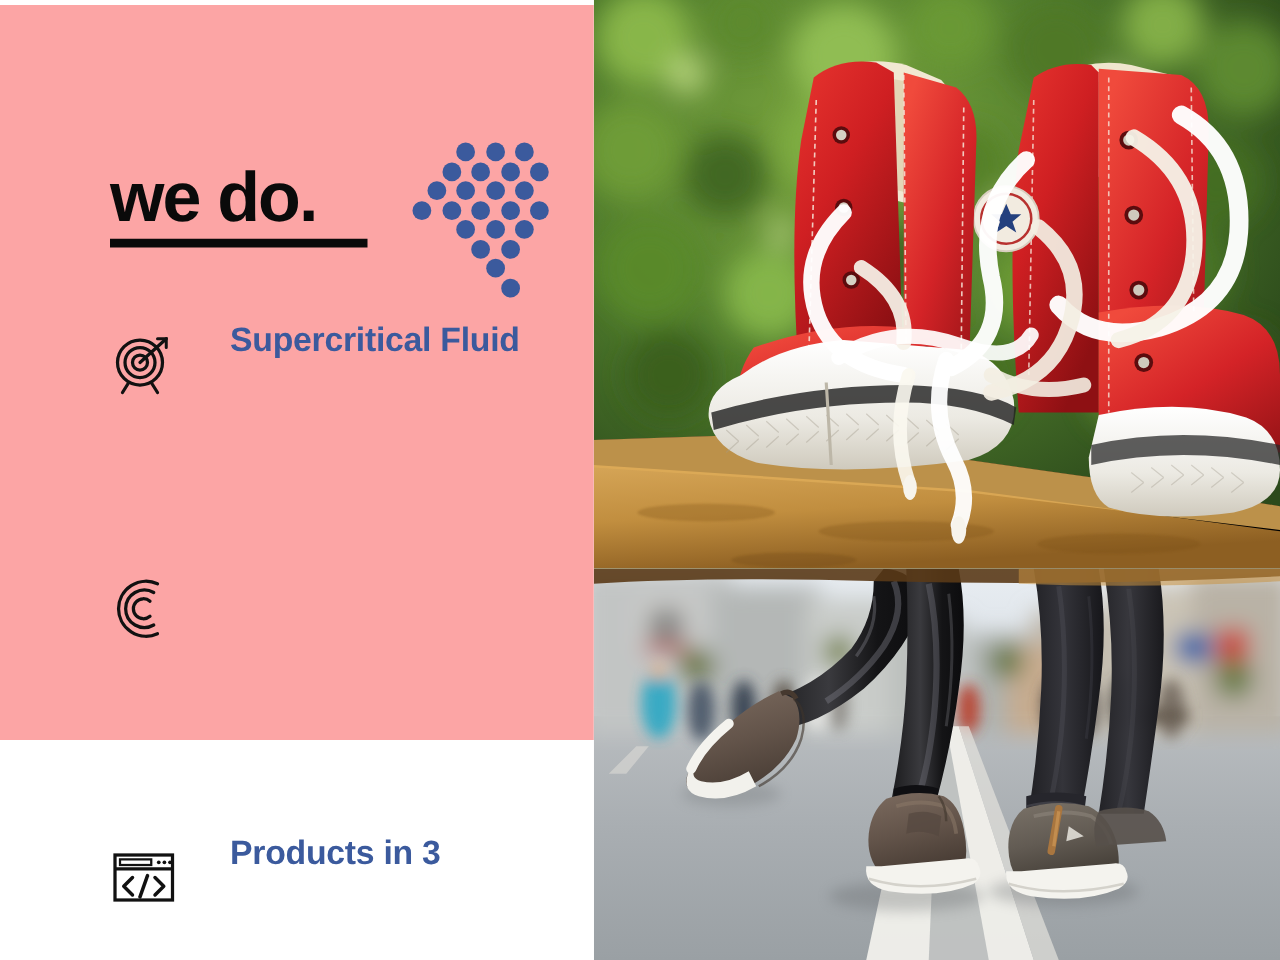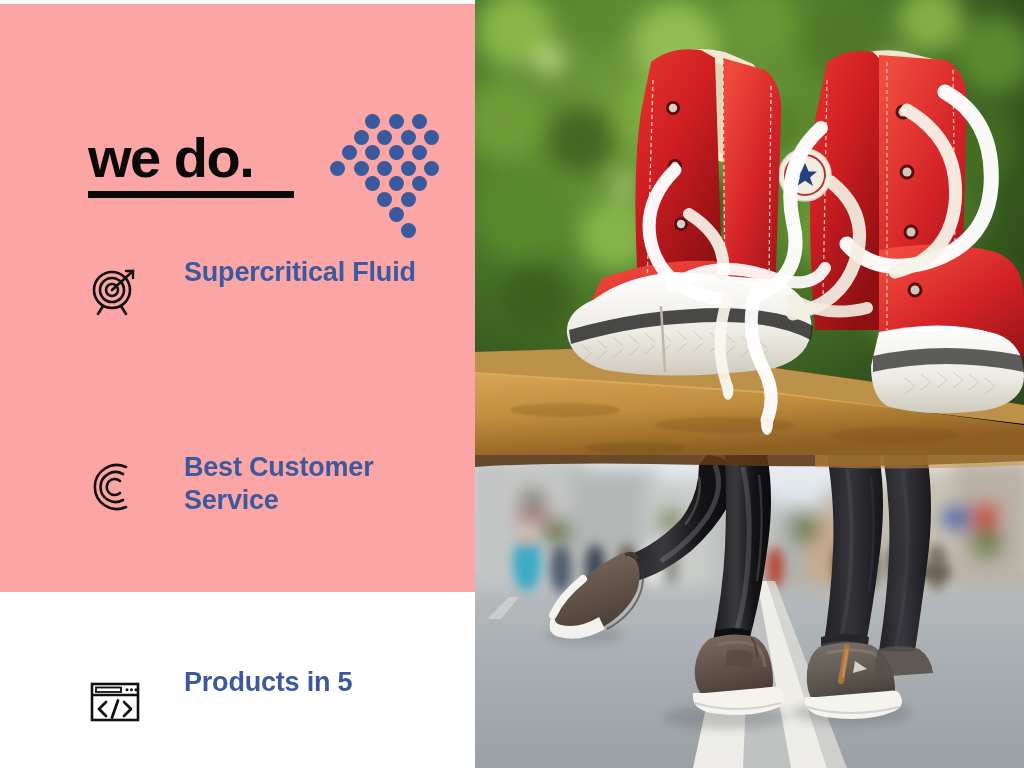--- a/index.html
+++ b/index.html
@@ -195,24 +195,20 @@
     <div class="feature-row" id="feature-row-1">
       <div class="feature-icon">
         <svg viewBox="0 0 58 58" xmlns="http://www.w3.org/2000/svg">
           <g fill="none" stroke="#111111" stroke-width="2.6" stroke-linecap="round">
             <path d="M40 10 A22 22 0 1 0 40 50"></path>
             <path d="M37 17 A15 15 0 1 0 37 43"></path>
             <path d="M34 24 A8 8 0 1 0 34 36"></path>
           </g>
         </svg>
       </div>
-      <div class="feature-text">
-        <span class="line">Best Customer</span>
-        <span class="line">Service</span>
-      </div>
     </div>
 
     <div class="feature-row" id="feature-row-2">
       <div class="feature-icon">
         <svg viewBox="0 0 58 58" xmlns="http://www.w3.org/2000/svg">
           <g fill="none" stroke="#111111" stroke-width="2.6">
             <rect x="6" y="12" width="46" height="36"></rect>
             <line x1="6" y1="23" x2="52" y2="23"></line>
             <rect x="10" y="15.5" width="25" height="4.5" stroke-width="1.8"></rect>
           </g>
@@ -222,21 +218,21 @@
             <circle cx="50" cy="17.8" r="1.5"></circle>
           </g>
           <g fill="none" stroke="#111111" stroke-width="2.8" stroke-linecap="round" stroke-linejoin="round">
             <polyline points="20,30 13,37 20,44"></polyline>
             <polyline points="38,30 45,37 38,44"></polyline>
             <line x1="32" y1="28.5" x2="26" y2="45.5"></line>
           </g>
         </svg>
       </div>
       <div class="feature-text">
-        <span class="line">Products in 5</span>
+        <span class="line">Products in 3</span>
       </div>
     </div>
 
   </div>
 
   <div id="image-column">
 
     <div class="photo" id="photo-sneakers">
       <svg viewBox="0 0 549 455" preserveAspectRatio="none" xmlns="http://www.w3.org/2000/svg">
         <defs>

